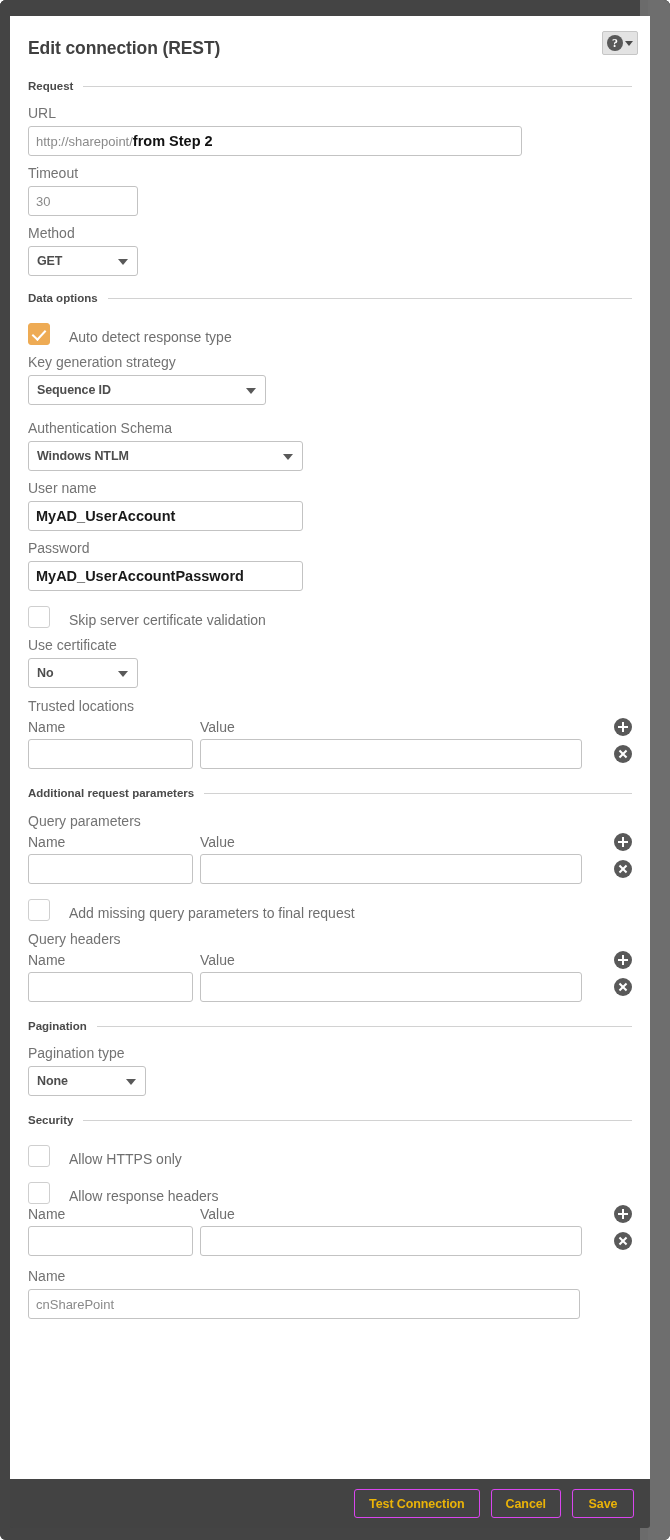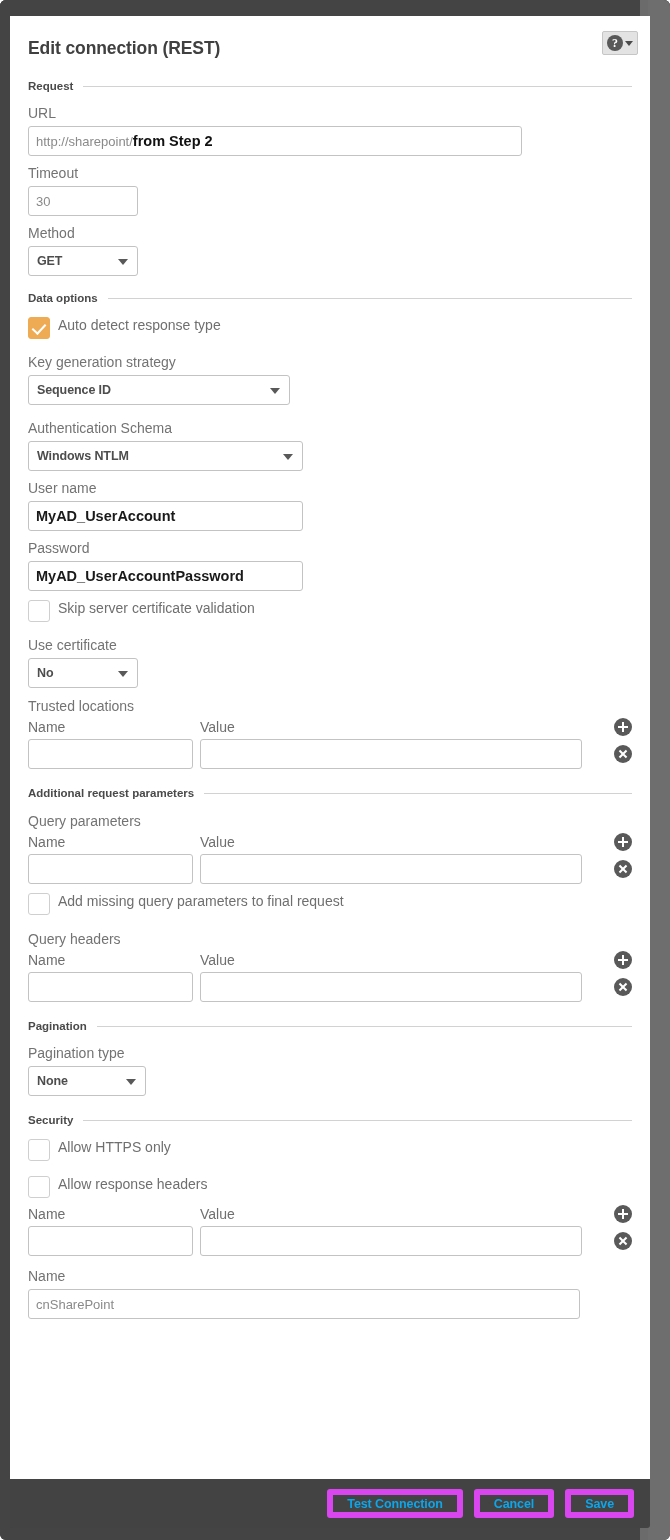--- a/index.html
+++ b/index.html
@@ -168,30 +168,30 @@
   }
   .sel .sel-caret {
     position: absolute;
     right: 9px; top: 12px;
     width: 0; height: 0;
     border-left: 5.5px solid transparent;
     border-right: 5.5px solid transparent;
     border-top: 6.5px solid #595959;
   }
   .sel-w-method { width: 110px; }
-  .sel-w-key    { width: 262px; }
+  .sel-w-key    { width: 238px; }
   .sel-w-auth   { width: 275px; }
   .sel-w-cert   { width: 110px; }
   .sel-w-page   { width: 118px; }
 
   
   .cb-row {
     display: flex;
-    align-items: flex-start;
-    gap: 8px;
+    align-items: flex-end;
+    gap: 19px;
     height: 28px;
   }
   .cb {
     width: 22px; height: 22px;
     border-radius: 3px;
     border: 1px solid #cfcfcf;
     background: #ffffff;
     flex: none;
     cursor: pointer;
     position: relative;
@@ -280,24 +280,24 @@
     justify-content: flex-end;
     gap: 11px;
     padding-right: 16px;
     border-bottom-left-radius: 3px;
     border-bottom-right-radius: 3px;
   }
   .btn {
     height: 29px;
     min-width: 62px;
     padding: 0 14px;
-    border: 6px solid #d946ef;
+    border: 1px solid #d946ef;
     border-radius: 3px;
     background: transparent;
-    color: #0ea5e9;
+    color: #eab308;
     font-family: "Liberation Sans", sans-serif;
     font-size: 12.5px;
     font-weight: bold;
     cursor: pointer;
     letter-spacing: -0.1px;
   }
 </style>
 </head>
 <body>
 

